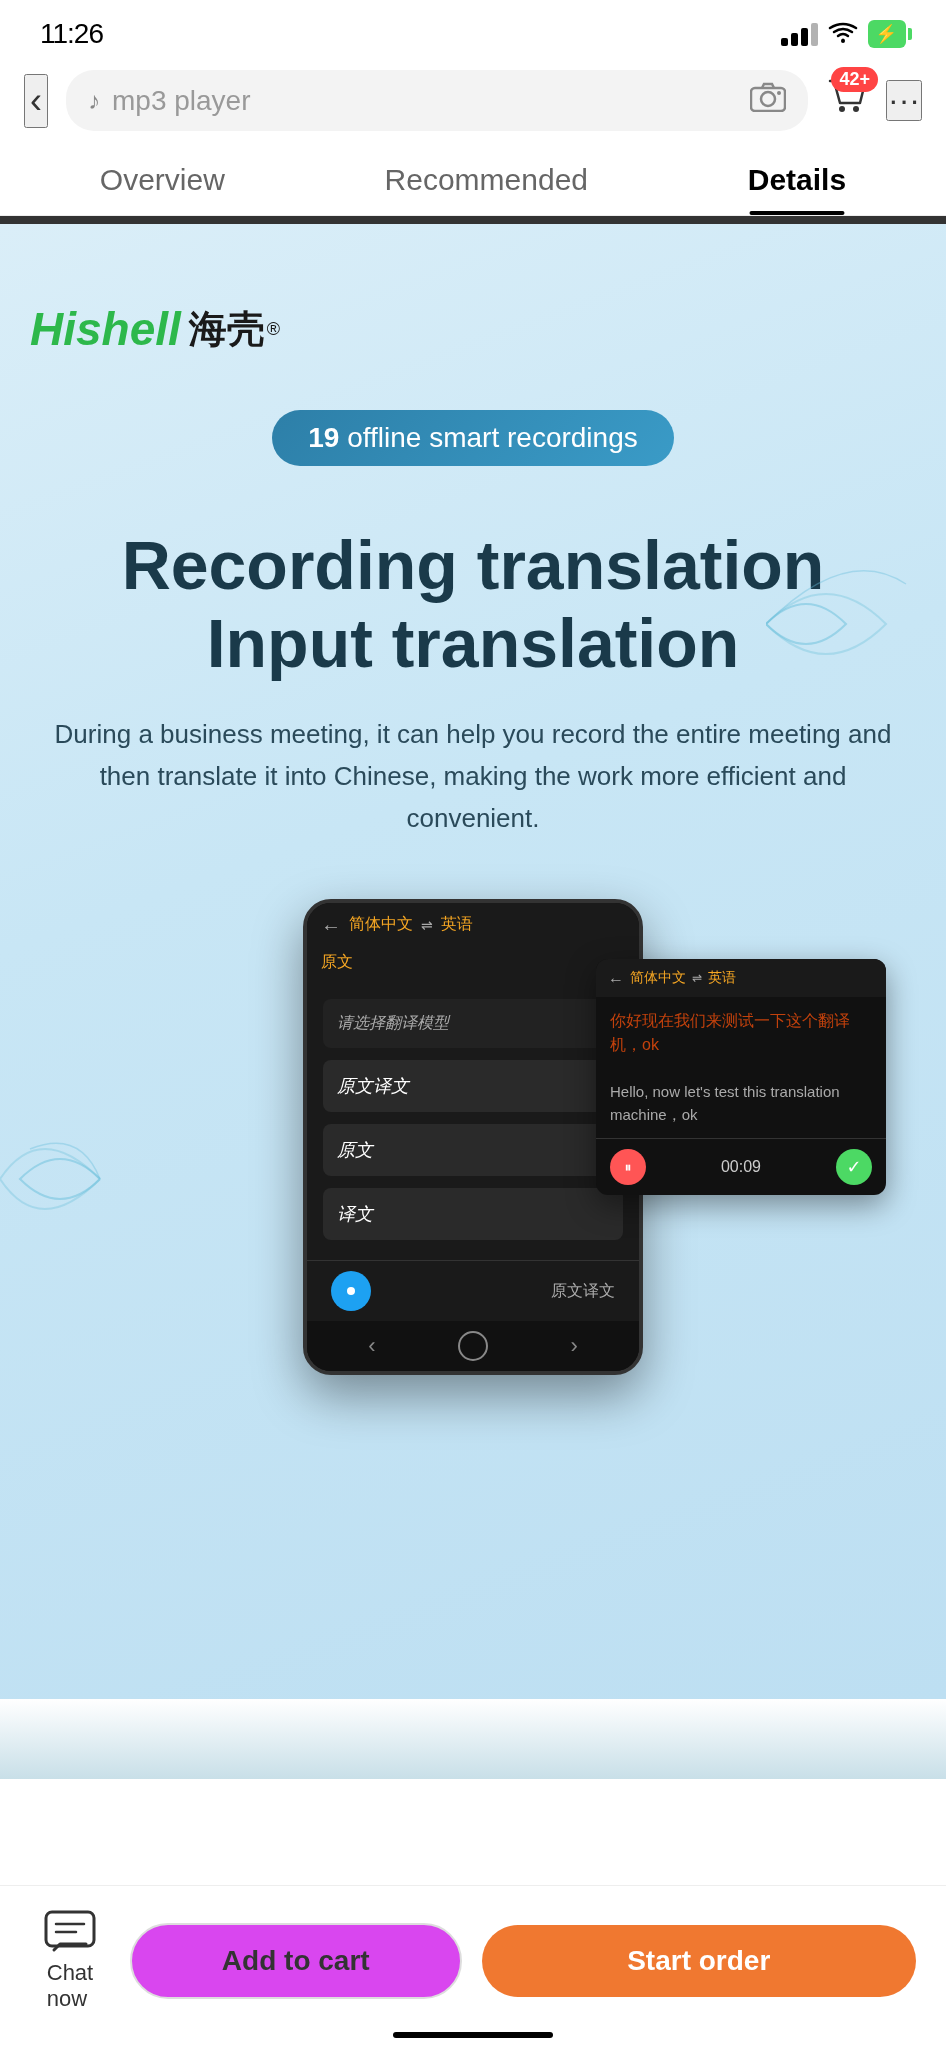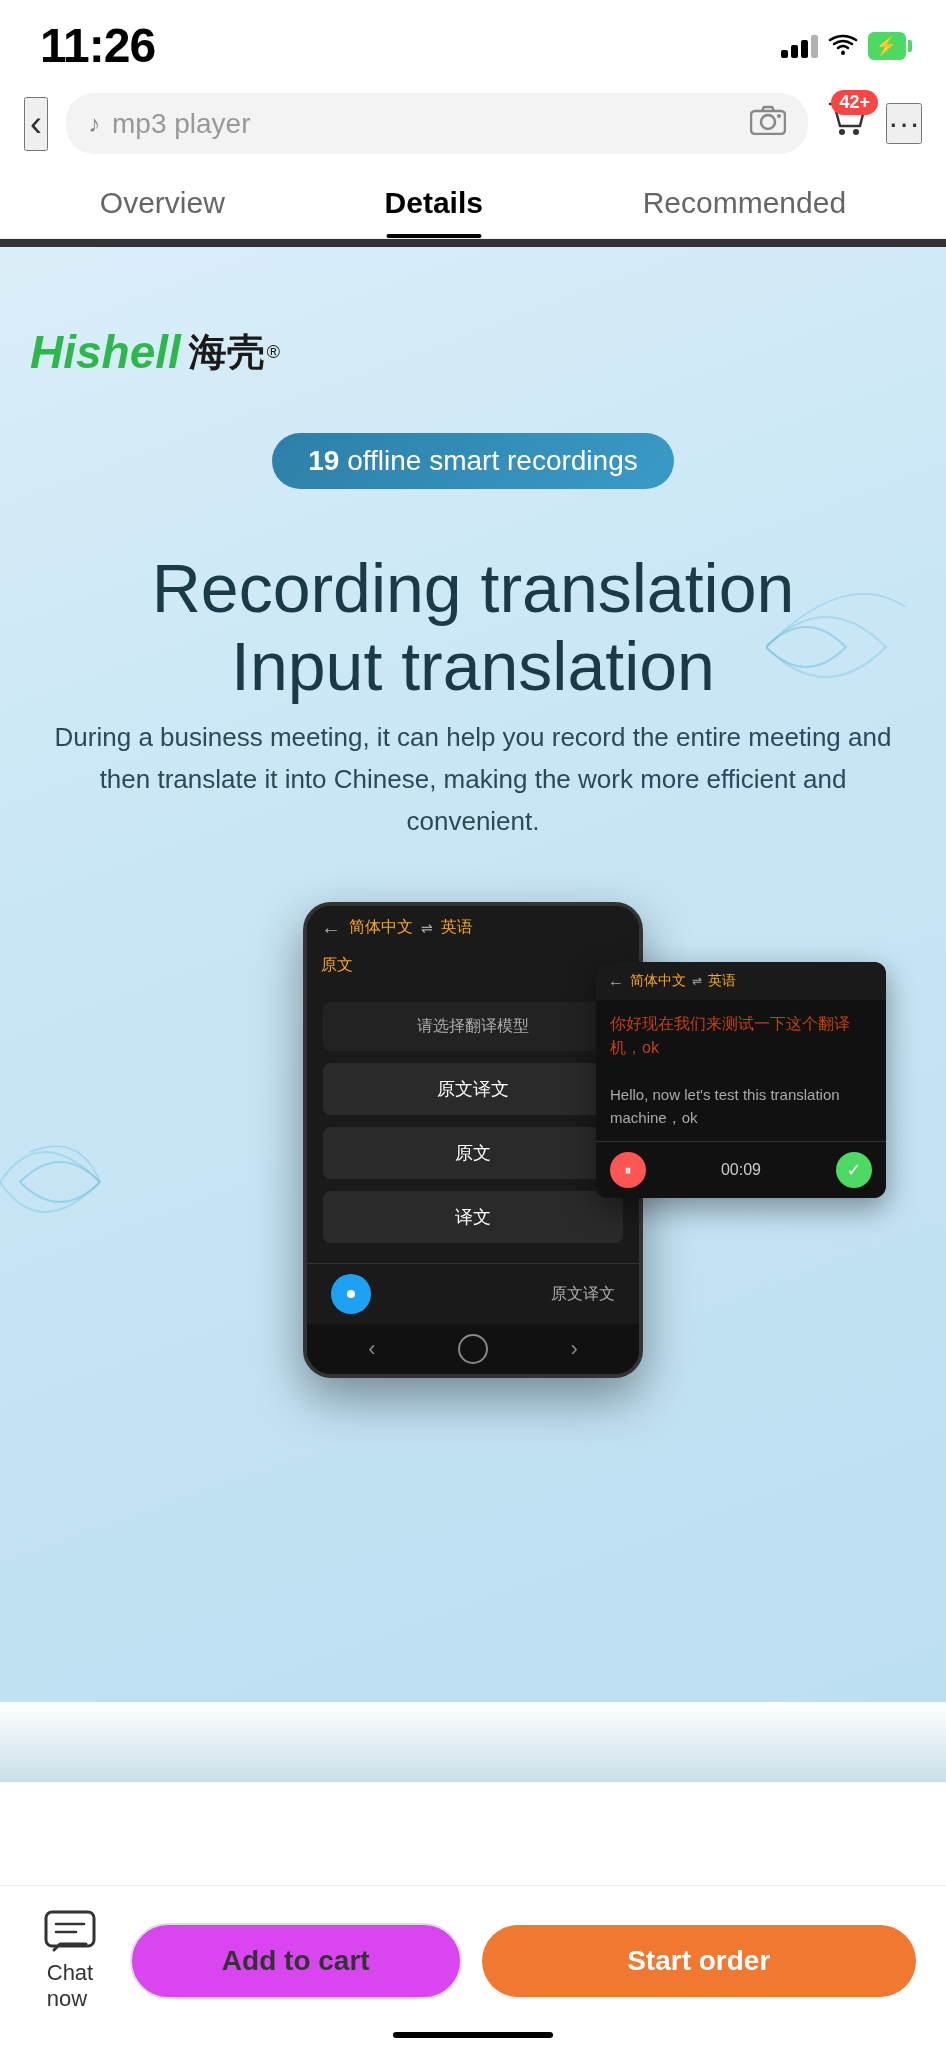--- a/index.html
+++ b/index.html
@@ -14,22 +14,22 @@
 
     
     .status-bar {
       display: flex;
       justify-content: space-between;
       align-items: center;
       padding: 18px 40px 10px 40px;
       background: #fff;
     }
     .status-time {
-      font-size: 48px;
-      font-weight: 700;
+      font-size: 28px;
+      font-weight: 400;
       color: #000;
       letter-spacing: -1px;
     }
     .status-icons {
       display: flex;
       align-items: center;
       gap: 10px;
     }
     .signal-bars {
       display: flex;
@@ -205,25 +205,25 @@
       font-size: 28px;
       margin-bottom: 30px;
       text-align: center;
       margin-top: 24px;
     }
     .pill-badge .number { font-weight: 900; }
 
     
     .main-heading {
       font-size: 68px;
-      font-weight: 400;
+      font-weight: 700;
       color: #1a3a4a;
       line-height: 1.15;
       text-align: center;
-      margin-bottom: 12px;
+      margin-bottom: 32px;
     }
 
     
     .sub-text {
       font-size: 26px;
       color: #2a4a5a;
       text-align: center;
       line-height: 1.6;
       margin-bottom: 40px;
       padding: 0 10px;
@@ -288,21 +288,21 @@
       display: flex;
       flex-direction: column;
       gap: 12px;
     }
     .device-menu-item {
       background: #2a2a2a;
       border-radius: 8px;
       padding: 14px;
       color: #fff;
       font-size: 18px;
-      text-align: center;
+      font-style: italic;
     }
     .device-bottom-bar {
       display: flex;
       align-items: center;
       justify-content: space-between;
       padding: 10px 24px;
       border-top: 1px solid #333;
     }
     .device-rec-button {
       background: #1da1f2;
@@ -550,25 +550,25 @@
     </svg>
     <div class="badge">42+</div>
   </div>
   <button class="more-btn">···</button>
 </div>
 
 <div class="tabs">
   <div class="tab">
     <span>Overview</span>
   </div>
+  <div class="tab">
+    <span>Recommended</span>
+  </div>
   <div class="tab active">
     <span>Details</span>
-  </div>
-  <div class="tab">
-    <span>Recommended</span>
   </div>
 </div>
 
 <div class="dark-divider"></div>
 
 <div class="product-image-section">
 
   <div class="brand-logo">
     <span class="brand-name-green">Hishell</span>
     <span class="brand-name-black">海壳</span>

